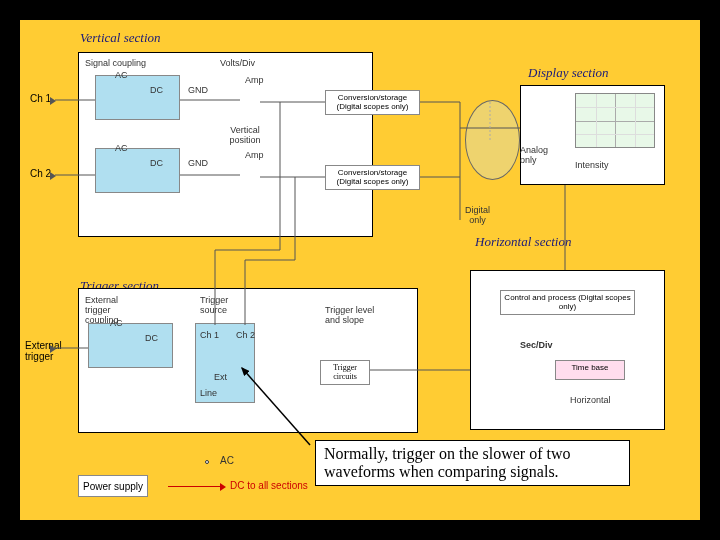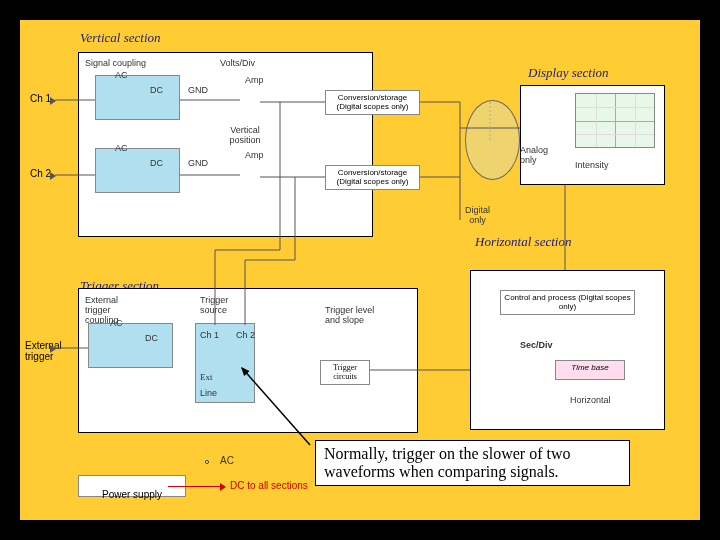--- a/index.html
+++ b/index.html
@@ -87,34 +87,34 @@
     <div class="small-label" style="left:65px; top:275px; width:60px;">External trigger coupling</div>
     <div class="small-label" style="left:180px; top:275px; width:40px;">Trigger source</div>
 
     <div class="sub-box" style="left:68px; top:303px; width:85px; height:45px;"></div>
     <div class="small-label" style="left:90px; top:298px;">AC</div>
     <div class="small-label" style="left:125px; top:313px;">DC</div>
 
     <div class="sub-box" style="left:175px; top:303px; width:60px; height:80px;"></div>
     <div class="small-label" style="left:180px; top:310px;">Ch 1</div>
     <div class="small-label" style="left:216px; top:310px;">Ch 2</div>
-    <div class="small-label" style="left:180px; top:352px;font-family:Liberation Serif, serif;">Ext</div>
+    <div class="small-label" style="left:194px; top:352px;">Ext</div>
     <div class="small-label" style="left:180px; top:368px;">Line</div>
 
     <div class="small-label" style="left:305px; top:285px; width:50px;">Trigger level and slope</div>
     <div class="white-box" style="left:300px; top:340px; width:50px; height:25px;font-family:Liberation Serif, serif;"><span>Trigger circuits</span></div>
 
     <div class="section-label" style="left:455px; top:214px;">Horizontal section</div>
     <div class="section-box" style="left:450px; top:250px; width:195px; height:160px;"></div>
     <div class="white-box" style="left:480px; top:270px; width:135px; height:25px;"><span>Control and process (Digital scopes only)</span></div>
     <div class="small-label" style="left:500px; top:320px;font-weight:bold;">Sec/Div</div>
-    <div class="white-box" style="left:535px; top:340px; width:70px; height:20px; background:#fde;font-style:italic;"><span>Time base</span></div>
+    <div class="white-box" style="left:535px; top:340px; width:70px; height:20px; background:#fde;"><span>Time base</span></div>
     <div class="small-label" style="left:550px; top:375px;">Horizontal</div>
 
-    <div class="white-box" style="left:58px; top:455px; width:108px; height:22px; font-size:10px; padding-top:13px;"><span>Power supply</span></div>
+    <div class="white-box" style="left:58px; top:455px; width:70px; height:22px; font-size:10px; padding-top:5px;"><span>Power supply</span></div>
     <div class="small-label" style="left:210px; top:460px; color:#c00; font-size:10px;">DC to all sections</div>
     <div class="hline line" style="left:148px; top:466px; width:55px; background:#c00;"></div>
     <div style="position:absolute; left:200px; top:463px; width:0; height:0; border-top:4px solid transparent; border-bottom:4px solid transparent; border-left:6px solid #c00;"></div>
 
     <div class="small-label" style="left:200px; top:435px; font-size:10px;">AC</div>
     <div class="odot" style="left:185px; top:440px;"></div>
 
     <div class="callout" style="left:295px; top:420px; width:315px;"><span>Normally, trigger on the slower of two waveforms when comparing signals.</span></div>
 
     <svg style="position:absolute; left:0; top:0; width:680px; height:500px; pointer-events:none;">

